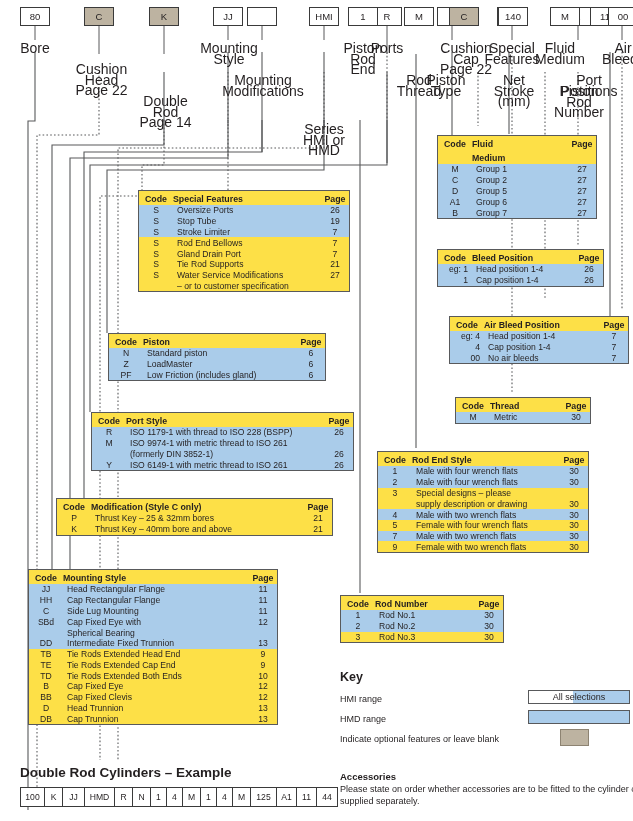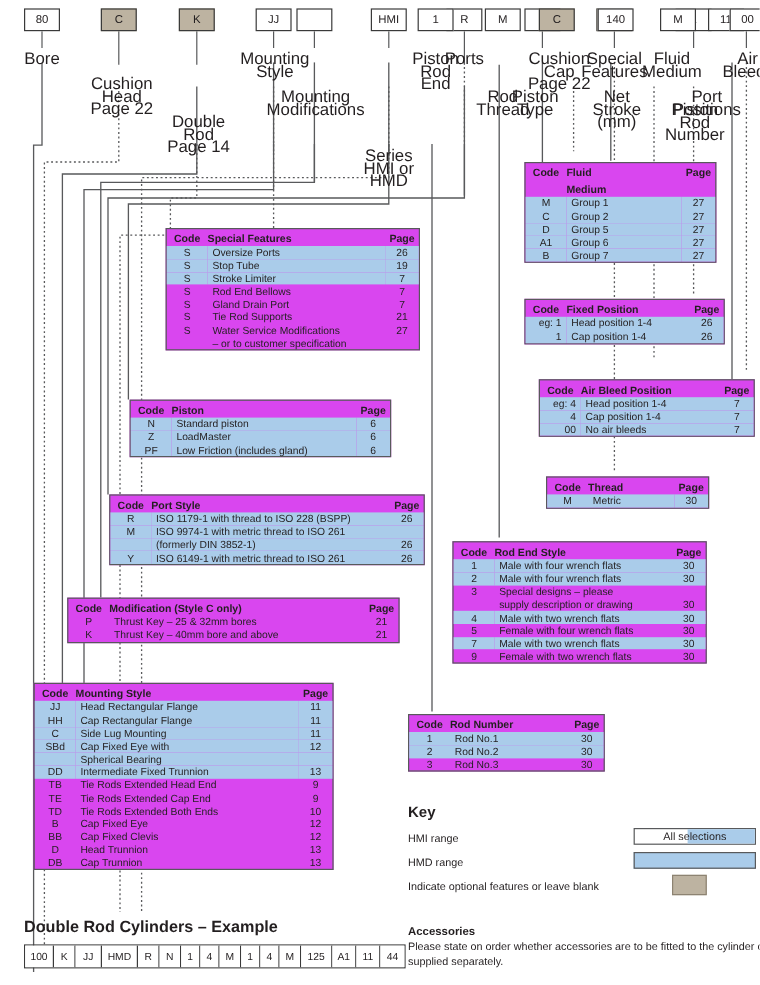--- a/index.html
+++ b/index.html
@@ -36,21 +36,21 @@
     line-height:10.5px;
     text-align:center;
     color:#231f20;
     white-space:pre-line;
   }
 
   
   .tbl {
     position:absolute;
     border:1px solid #58595b;
-    background:#d946ef;
+    background:#fde047;
     font-size:8.6px;
     color:#231f20;
   }
   .tbl table { border-collapse:collapse; width:100%; }
   .tbl td, .tbl th { padding:0.4px 0; vertical-align:top; }
   .tbl th {
     font-weight:bold; font-size:8.8px; text-align:left;
     padding-bottom:1.5px; padding-top:2.5px;
   }
   .tbl tr.hl td { background:#aaccea; }
@@ -496,21 +496,21 @@
           </tr>
         </tbody>
     </table>
   </div>
 
   <div class="tbl" style="left:425px; top:249px; width:167px;">
     <table>
       <thead>
           <tr>
         <th class="th-code">Code</th>
-        <th>Fixed Position</th>
+        <th>Bleed Position</th>
         <th class="th-page">Page</th>
       </tr>
         </thead>
       <tbody>
           <tr class="hl">
             <td class="c-code-r">eg: 1</td>
             <td class="pad-l">Head position 1-4</td>
             <td class="c-page">26</td>
           </tr>
           <tr class="hl">

